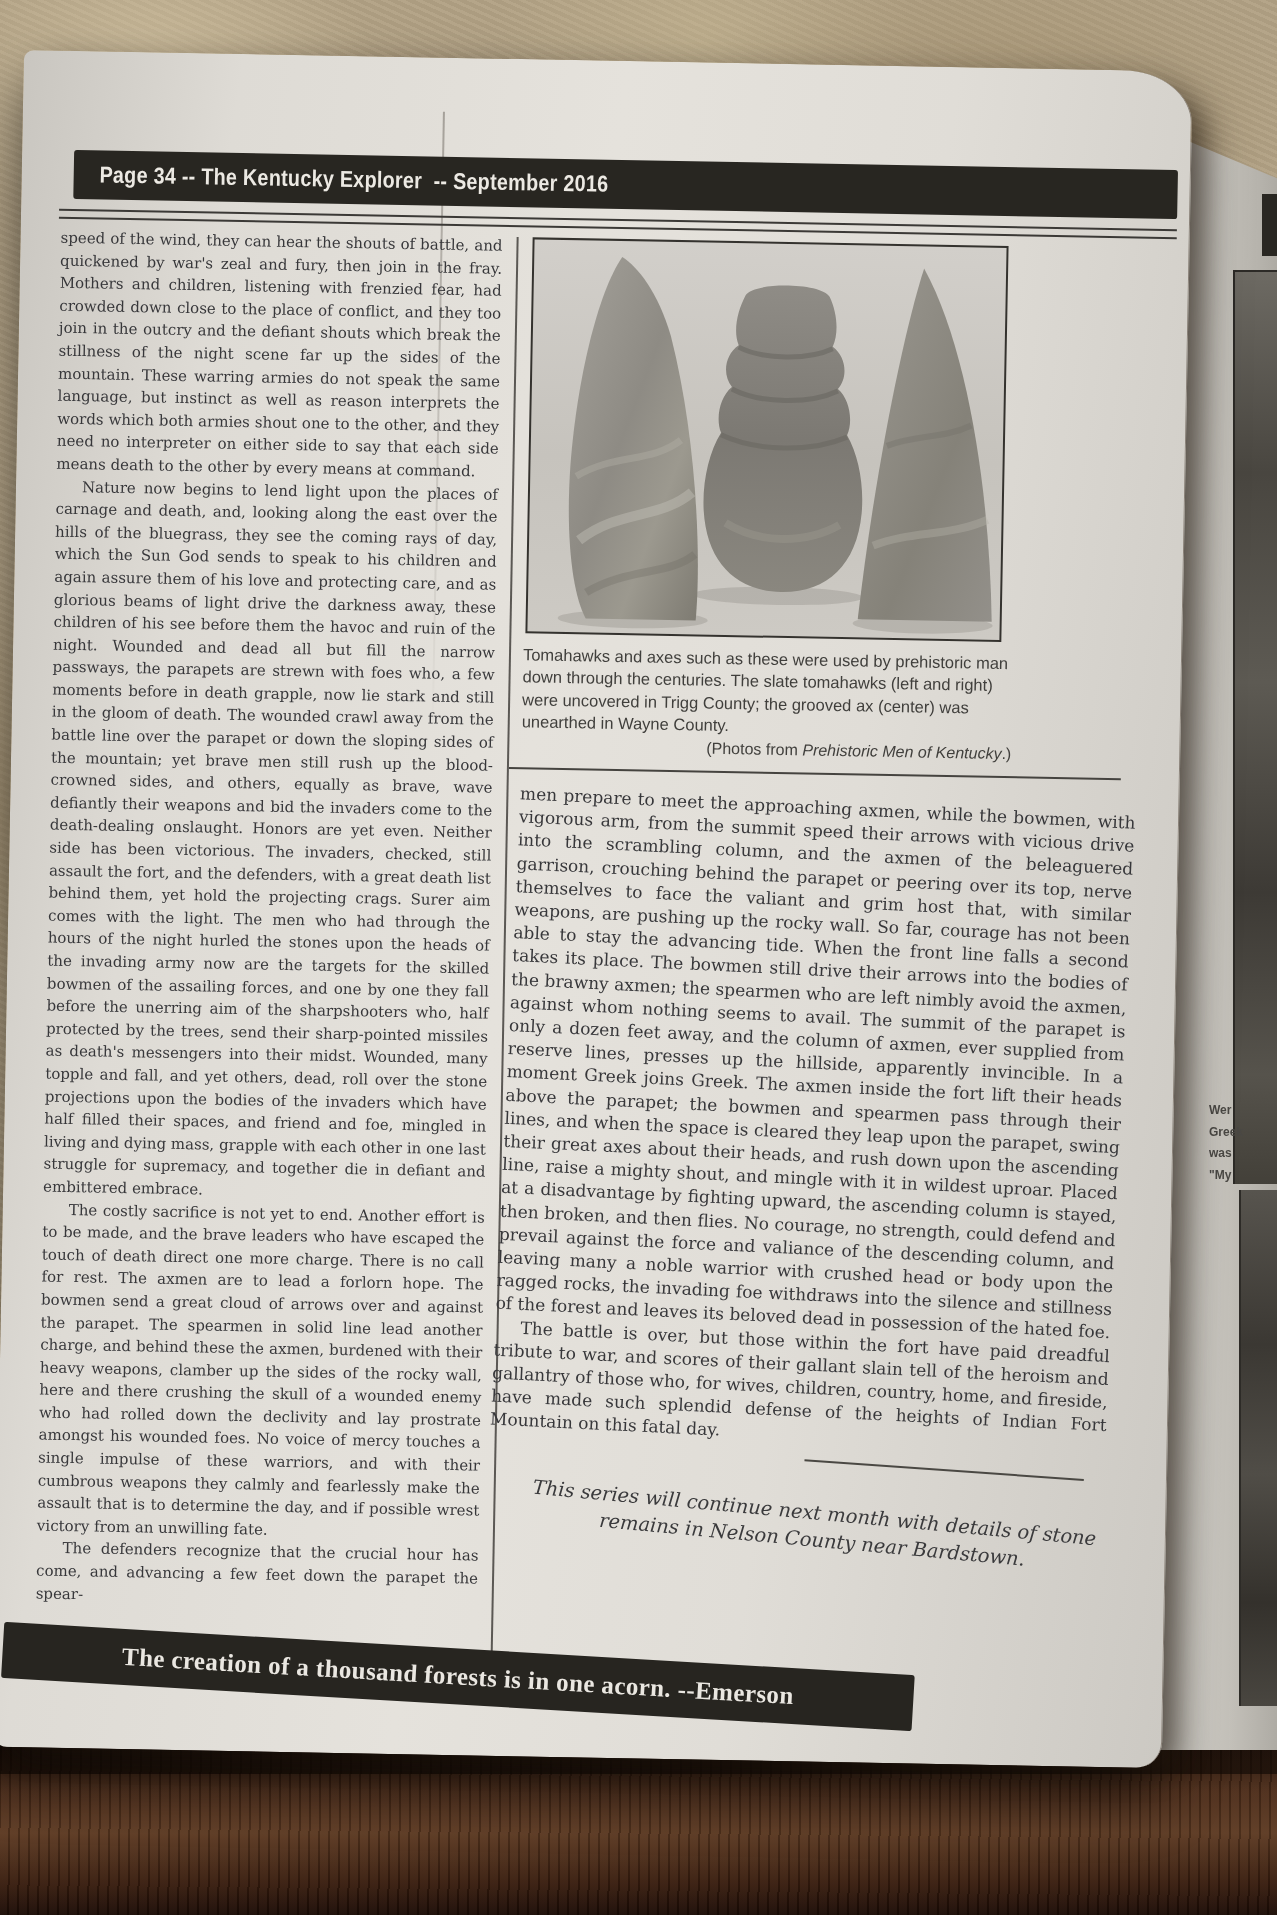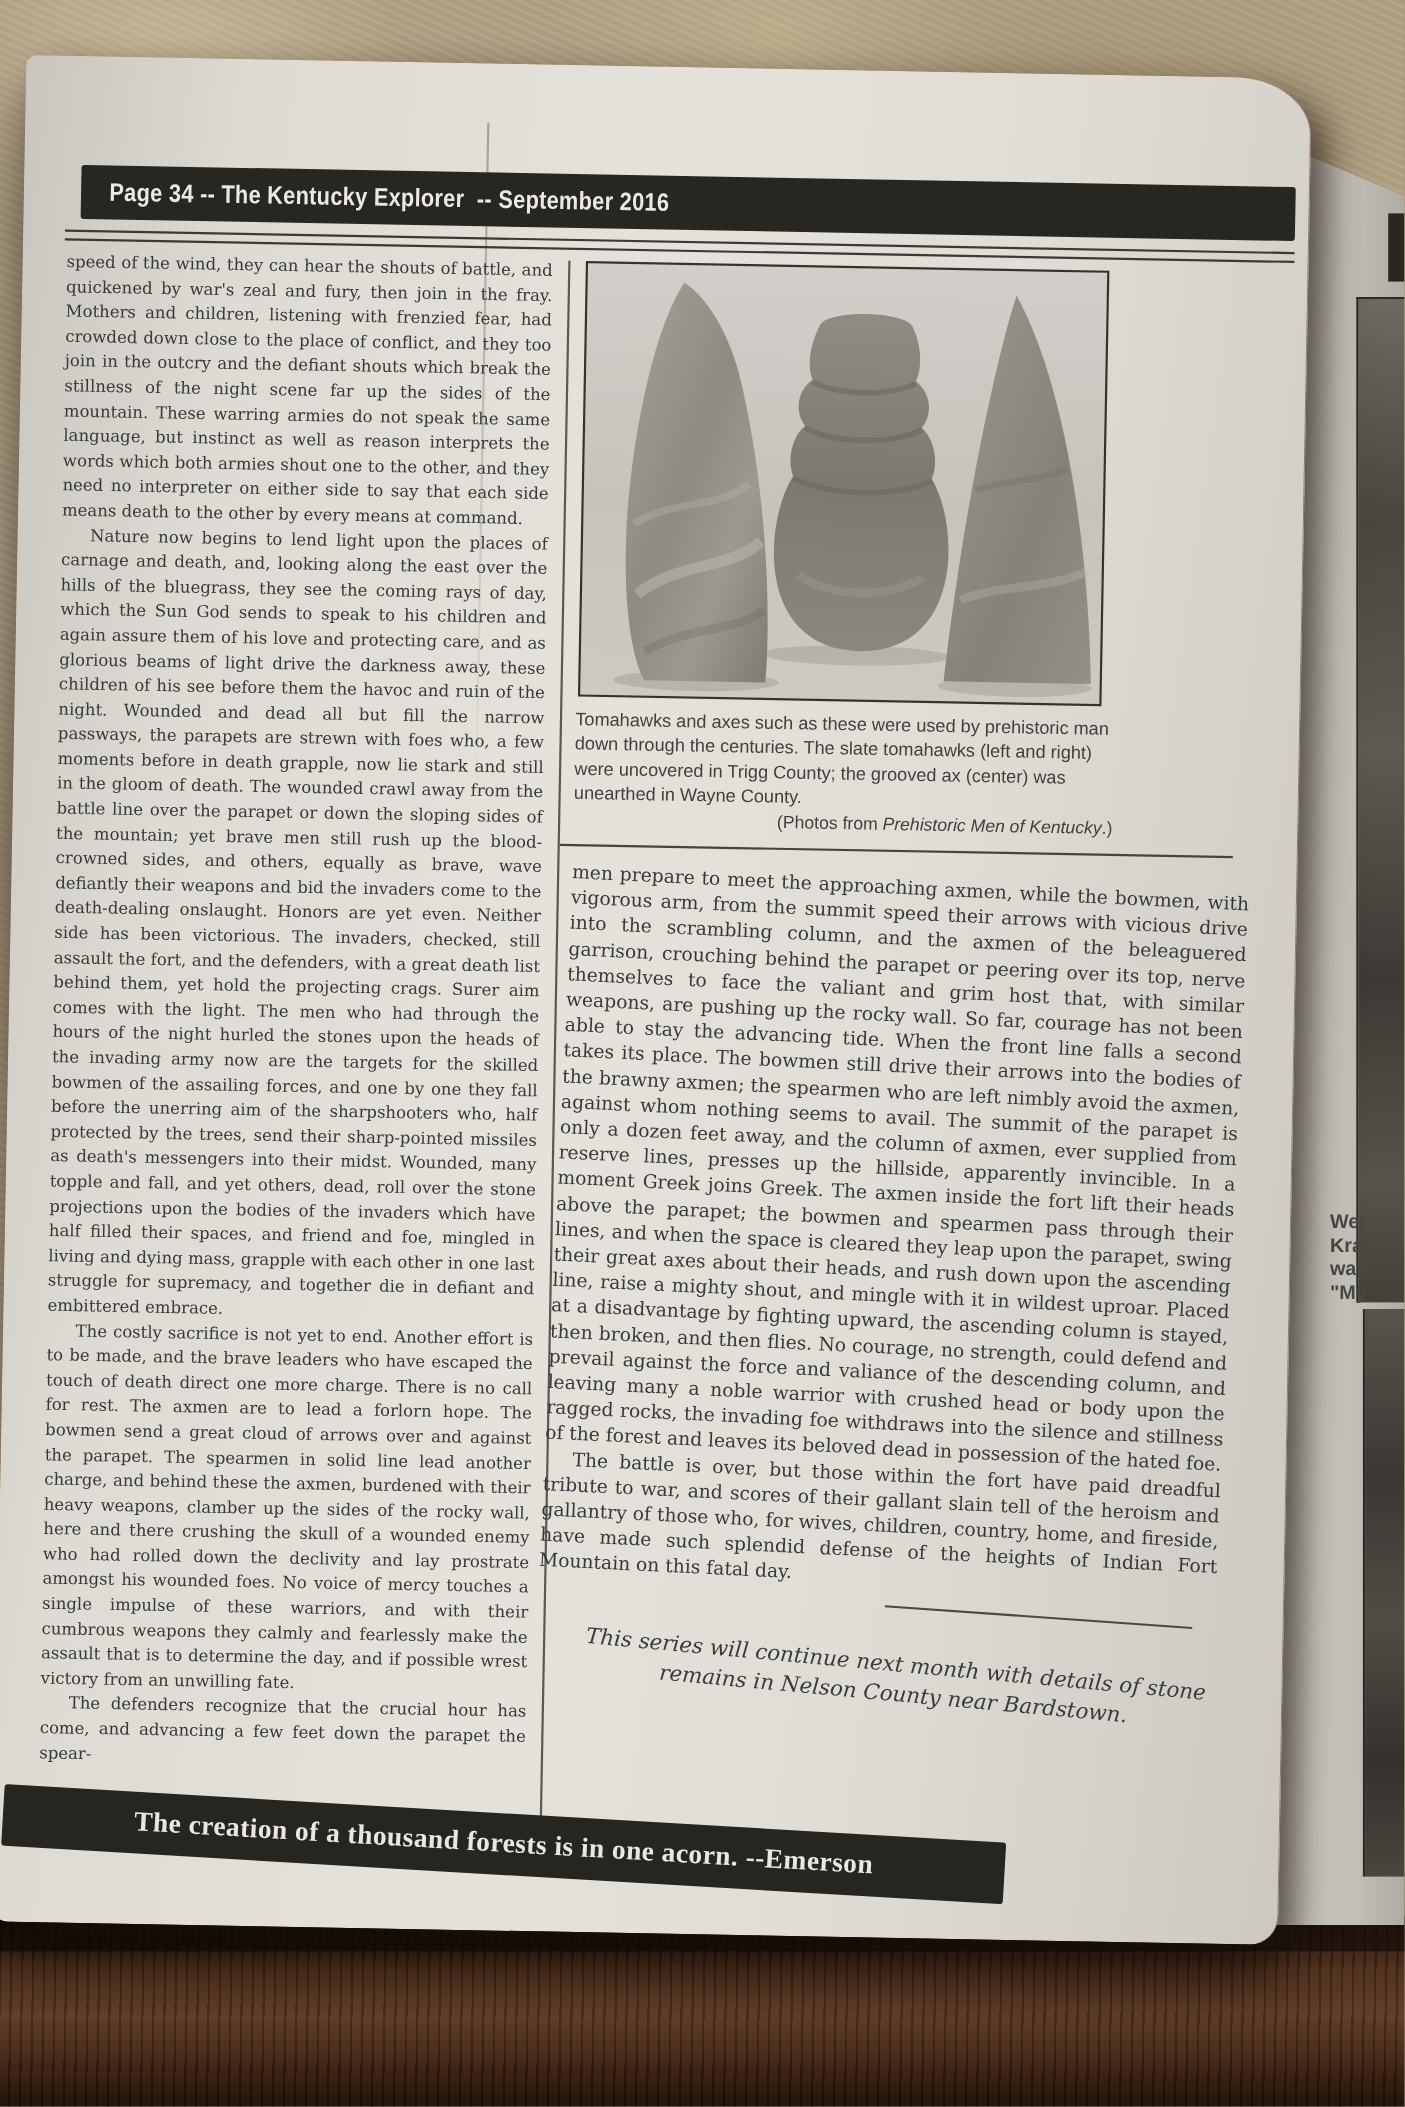--- a/index.html
+++ b/index.html
@@ -25,21 +25,21 @@
 
   
   .next-page{position:absolute;left:1002px;top:78px;width:275px;height:1672px;z-index:3;
     background:linear-gradient(90deg,#dad7d1 0%,#d3d0c9 55%,#c4c1ba 82%,#aeaba4 100%);
     clip-path:polygon(0 0, 48% 2.4%, 100% 6%, 100% 100%, 0 100%);}
   .np-bar{position:absolute;right:0;top:116px;width:15px;height:62px;background:#292722;}
   .np-photo-top{position:absolute;right:0;top:192px;width:42px;height:912px;
     border-left:2px solid #2d2b27;border-top:2px solid #2d2b27;
     background:linear-gradient(180deg,#6d6a63 0%,#494640 22%,#5d5a53 45%,#3d3a35 68%,#56534c 88%,#434039 100%);}
   .np-frags{position:absolute;right:6px;top:1022px;width:62px;
-    font-family:"Liberation Sans", sans-serif;font-size:18px;line-height:21.5px;
+    font-family:"Liberation Sans", sans-serif;font-size:12px;line-height:21.5px;
     font-weight:bold;color:#4a4844;}
   .np-photo-bottom{position:absolute;right:0;top:1112px;width:36px;height:516px;
     border-left:2px solid #2d2b27;
     background:linear-gradient(180deg,#57544e 0%,#3b3833 30%,#504d47 55%,#34312c 80%,#494640 100%);}
 
   
   .main-page{position:absolute;left:24px;top:50px;width:1168px;height:1697px;z-index:4;
     transform:rotate(1.05deg);transform-origin:top left;
     border-radius:10px 70px 26px 14px / 10px 52px 26px 14px;
     border-right:1px solid #8a8279;
@@ -89,21 +89,21 @@
 
 <div class="wall"></div>
 <div class="wood"></div>
 <div class="shadow-band"></div>
 
 <div class="next-page">
   <div class="np-bar"></div>
   <div class="np-photo-top"></div>
   <div class="np-frags">
     <div>Wer</div>
-    <div>Krat</div>
+    <div>Greek</div>
     <div>was</div>
     <div>"My</div>
   </div>
   <div class="np-photo-bottom"></div>
 </div>
 
 <div class="main-page">
   <div class="crease"></div>
 
   <div class="header-bar">

